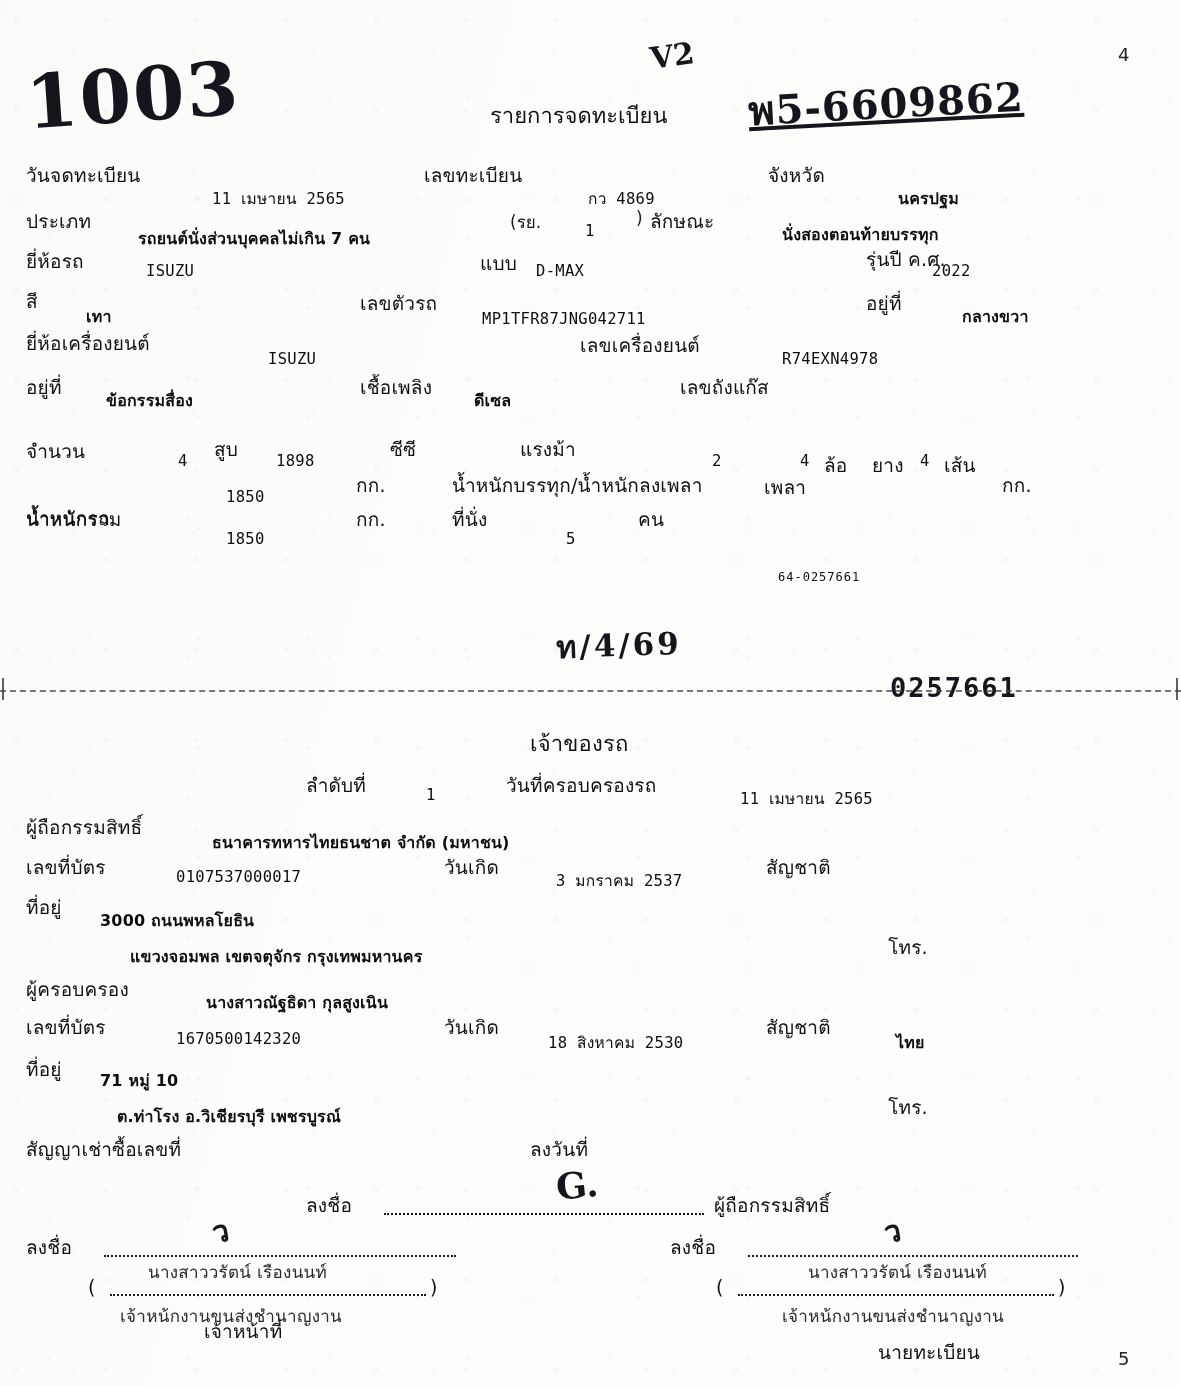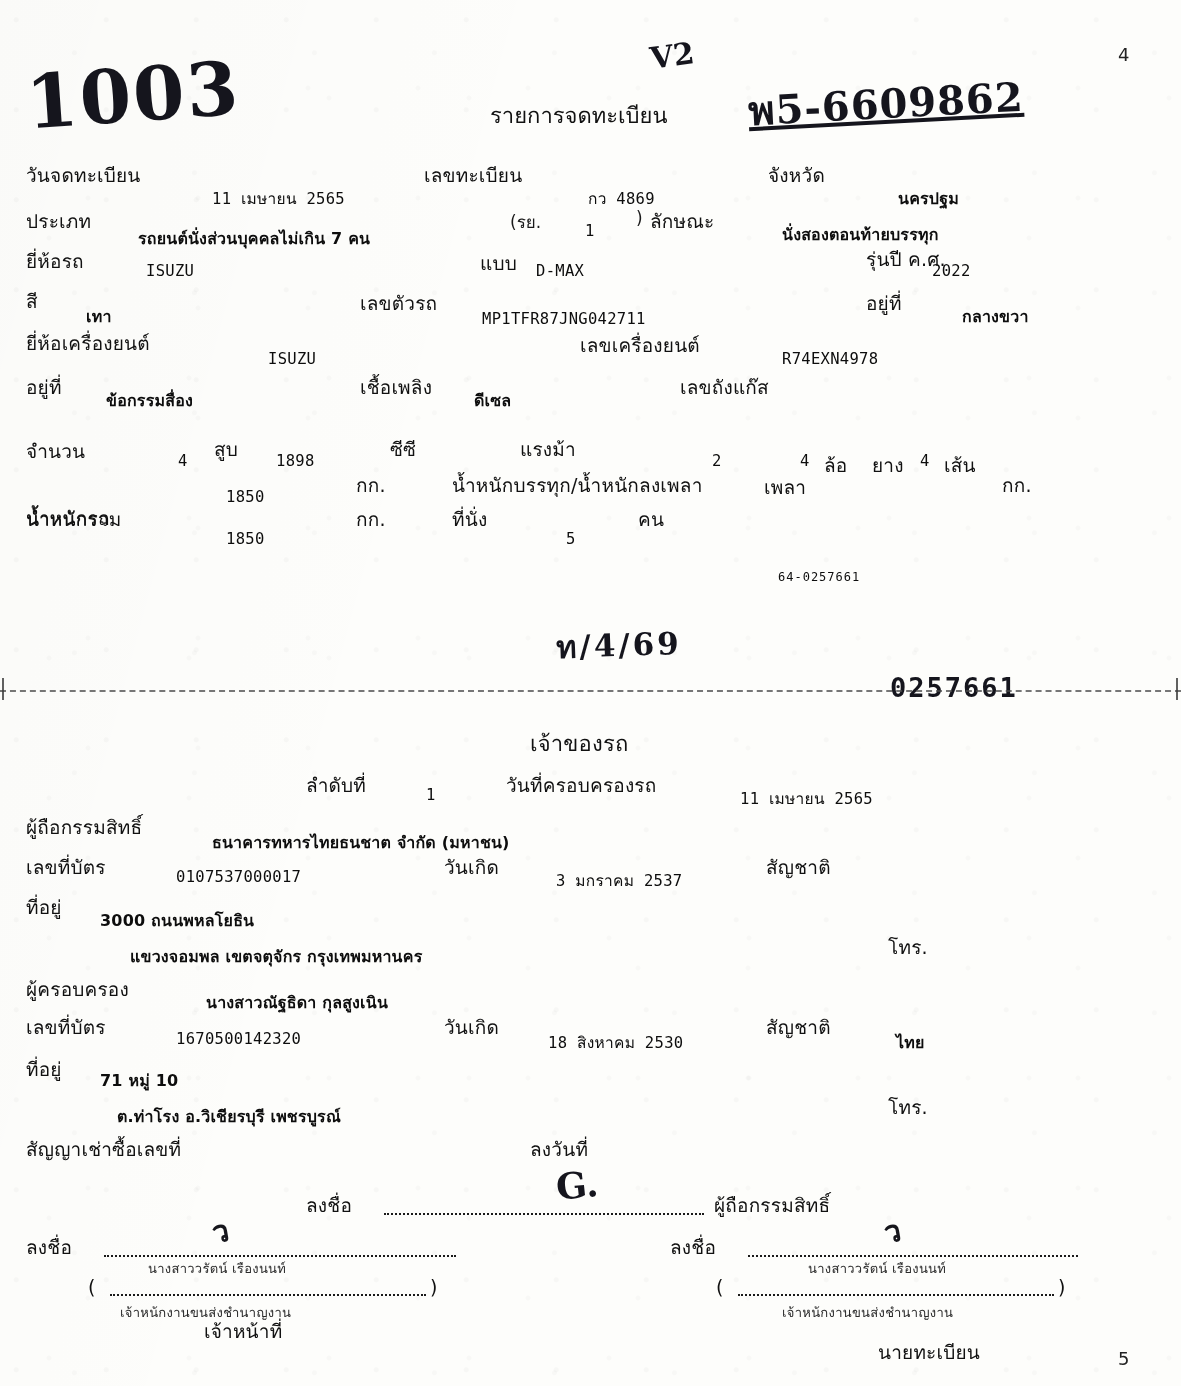--- a/index.html
+++ b/index.html
@@ -98,21 +98,21 @@
   }
   .perf-tick{
     position:absolute;width:2px;height:22px;background:#3a3a3a;opacity:.8;
   }
   .sig{
     font-family:"DejaVu Serif","Liberation Serif",serif;
     font-size:30px;font-weight:bold;color:#16161c;
   }
   .smallname{
     font-family:"DejaVu Sans","Liberation Sans",sans-serif;
-    font-size:13px;color:#2a2a2a;letter-spacing:.3px;
+    font-size:17px;color:#2a2a2a;letter-spacing:.3px;
   }
 </style>
 </head>
 <body>
 
 <div class="paper-noise"></div>
 
 <div class="page">
 
   <div class="abs hand hand-big" style="left:26px;top:52px;">1003</div>

